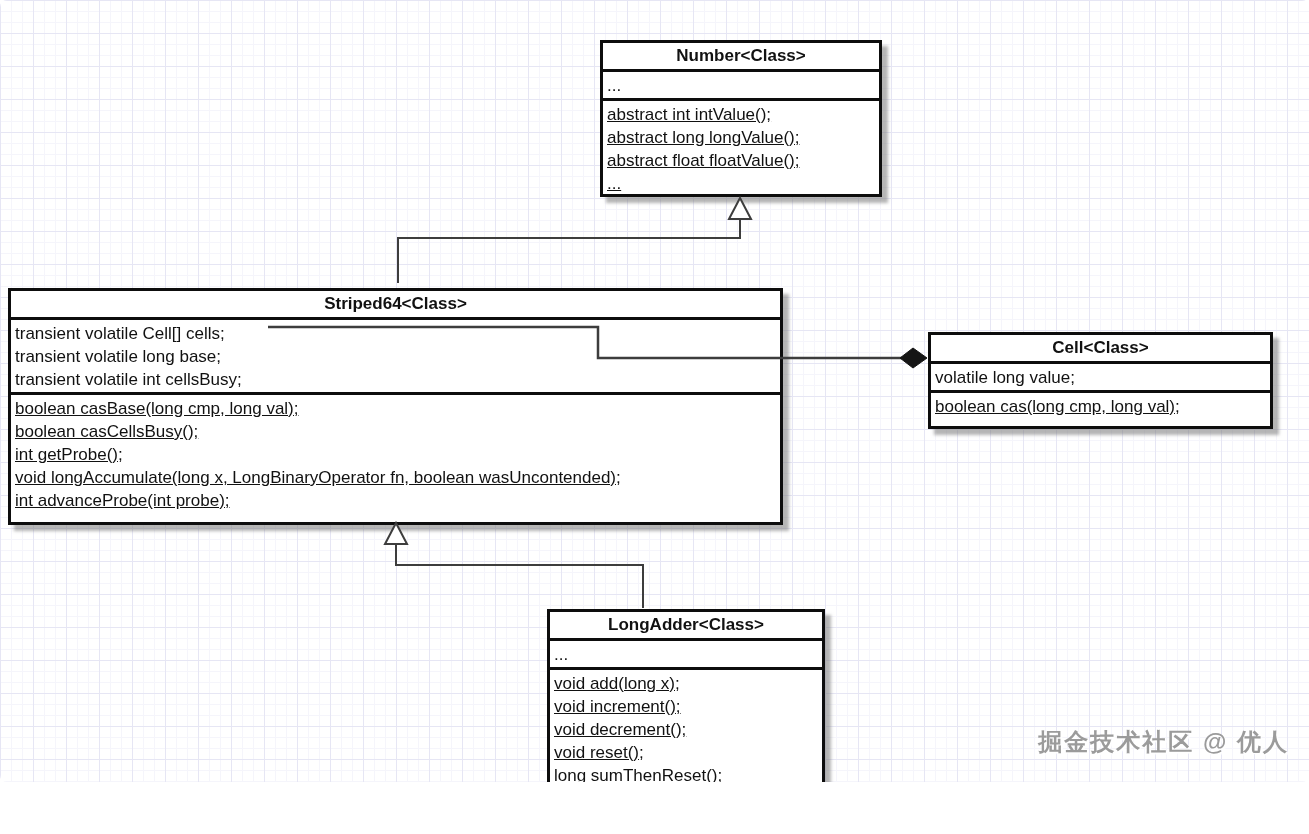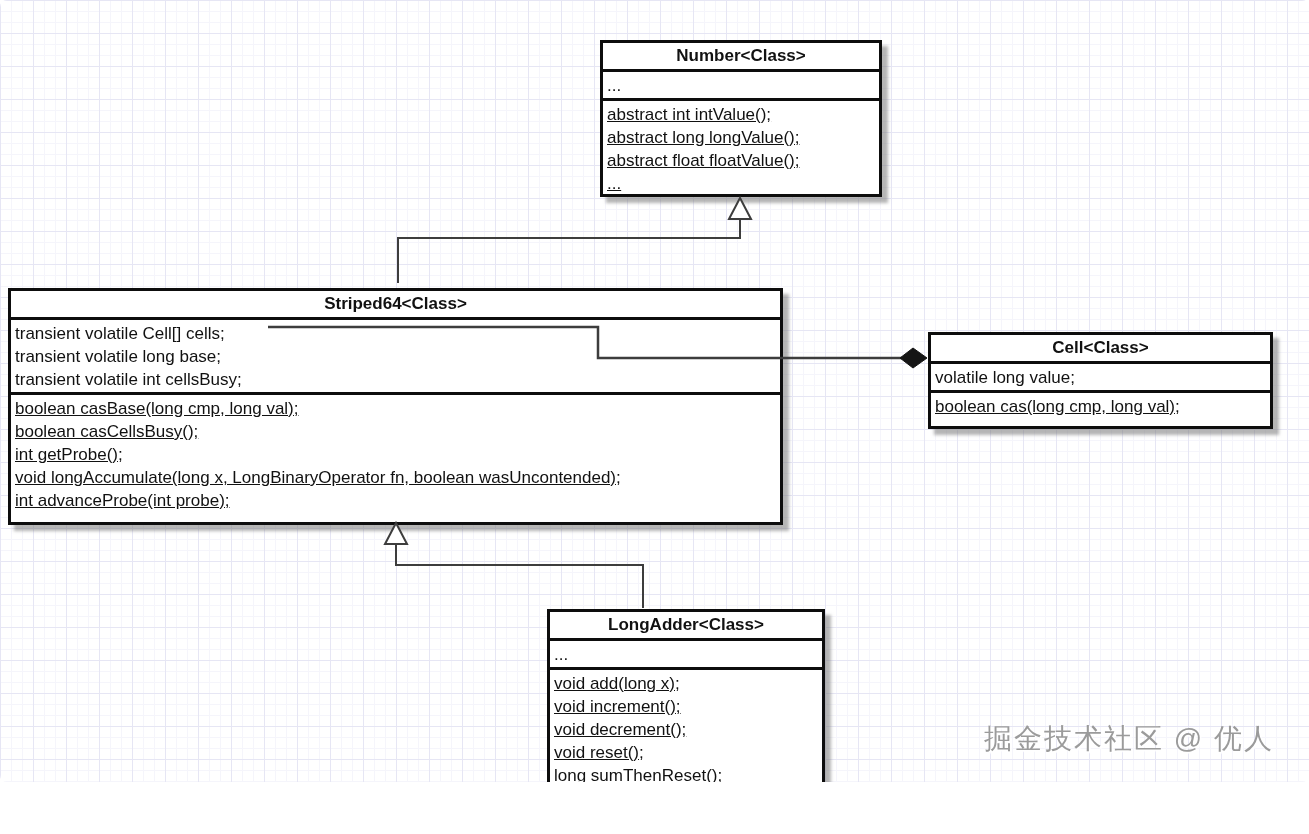--- a/index.html
+++ b/index.html
@@ -62,24 +62,24 @@
   }
   #connector-layer {
     position: absolute;
     left: 0;
     top: 0;
     z-index: 5;
     pointer-events: none;
   }
   #watermark {
     position: absolute;
-    right: 35px;
+    right: 20px;
     bottom: 24px;
-    font-size: 28px;
-    font-weight: normal;
+    font-size: 24px;
+    font-weight: bold;
     letter-spacing: 2px;
     color: #9b9b9b;
     text-shadow: 1px 1px 0 #ffffff, 2px 2px 1px rgba(255,255,255,0.9);
     z-index: 6;
     white-space: nowrap;
   }
 </style>
 </head>
 <body>
 

